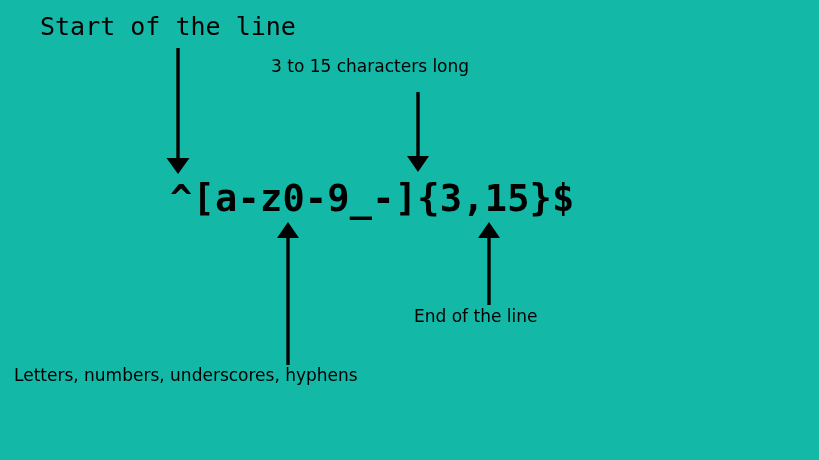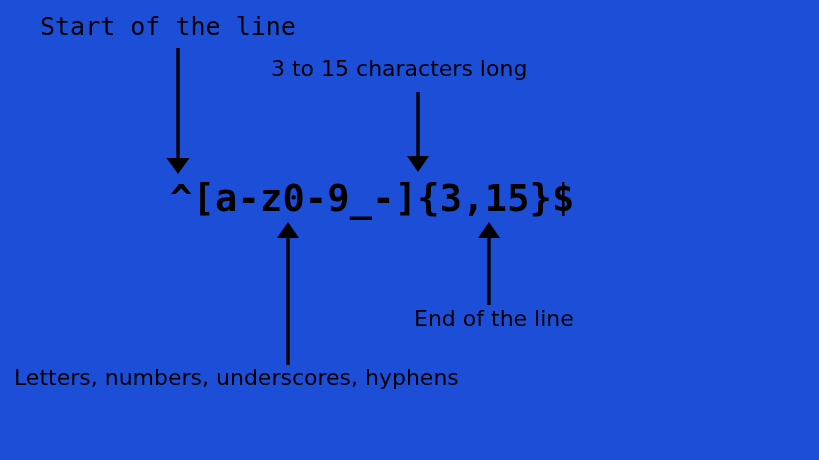--- a/index.html
+++ b/index.html
@@ -4,39 +4,39 @@
 <style>
   html, body {
     margin: 0;
     padding: 0;
     background: #ffffff;
   }
   #canvas {
     position: relative;
     width: 819px;
     height: 460px;
-    background: #1d4ed8;
+    background: #14b8a6;
     overflow: hidden;
     font-family: "DejaVu Sans", sans-serif;
     text-decoration: underline;
   }
   .label {
     position: absolute;
     white-space: pre;
     color: #000000;
     line-height: 1;
   }
   .label-mono {
     font-family: "DejaVu Sans Mono", monospace;
     font-size: 25px;
     letter-spacing: 0px;
   }
   .label-sans {
     font-family: "DejaVu Sans", sans-serif;
-    font-size: 22px;
+    font-size: 17px;
   }
   .regex {
     position: absolute;
     font-family: "DejaVu Sans Mono", monospace;
     font-weight: bold;
     font-size: 37px;
     color: #000000;
     white-space: pre;
     line-height: 1;
     letter-spacing: 0.2px;

